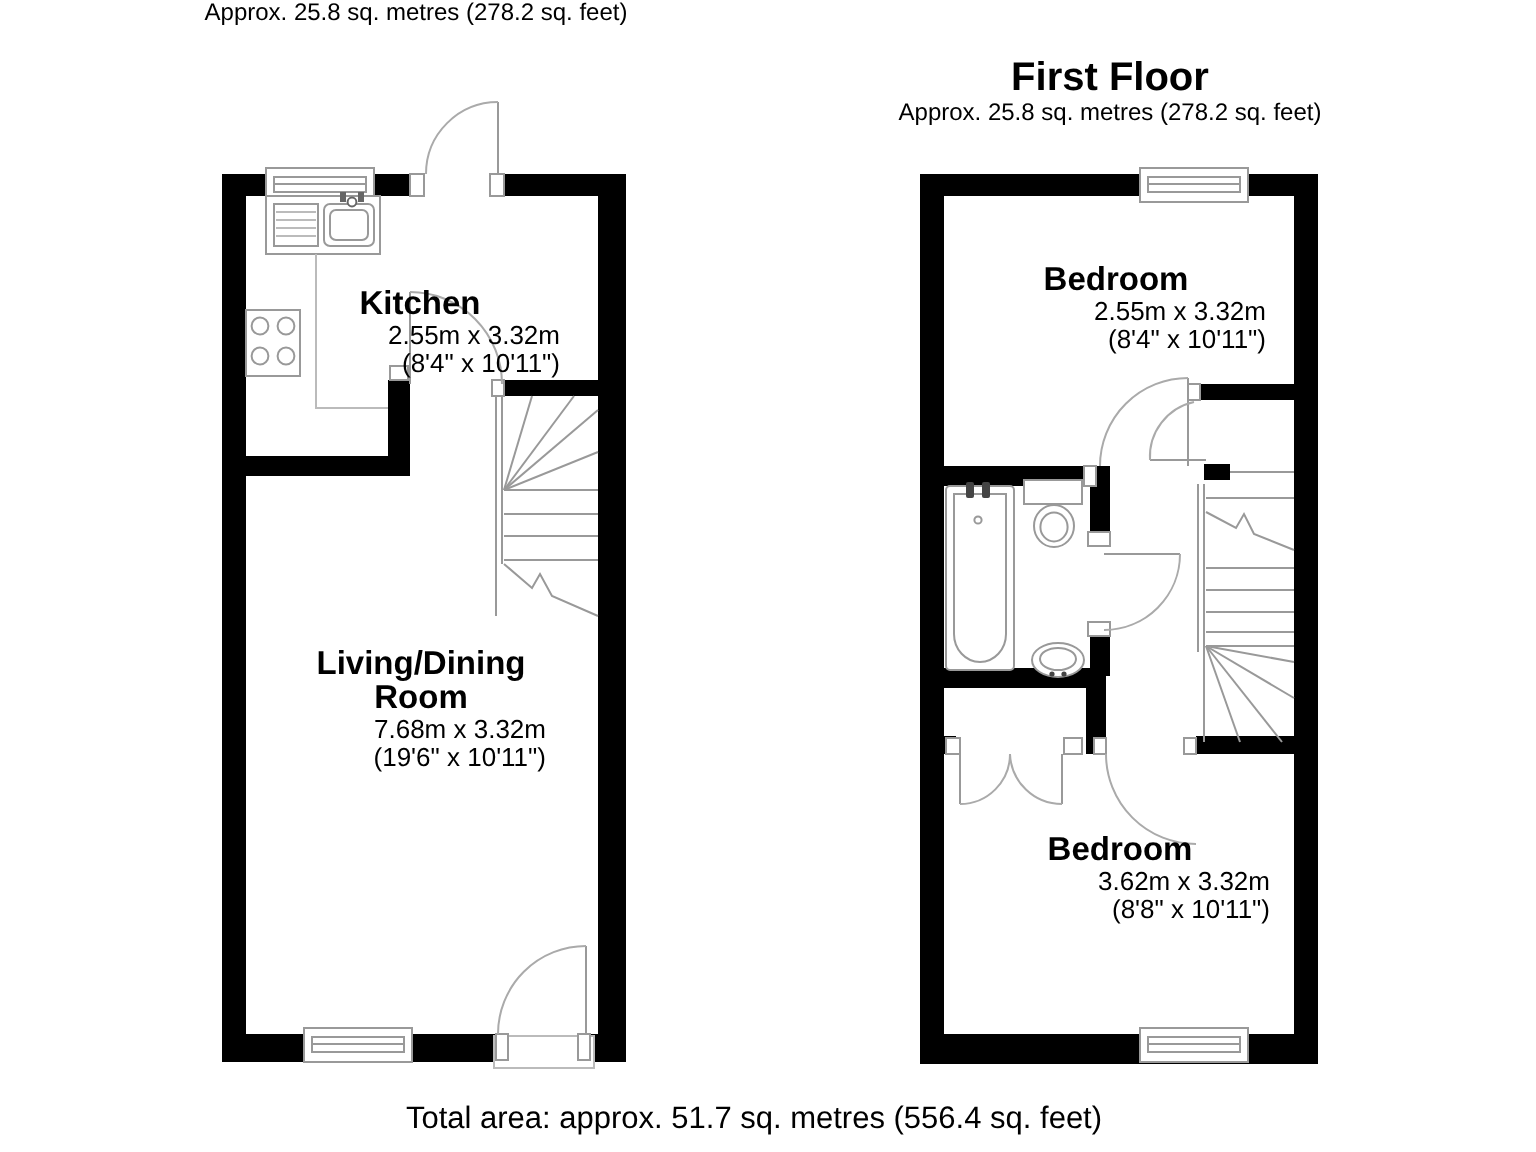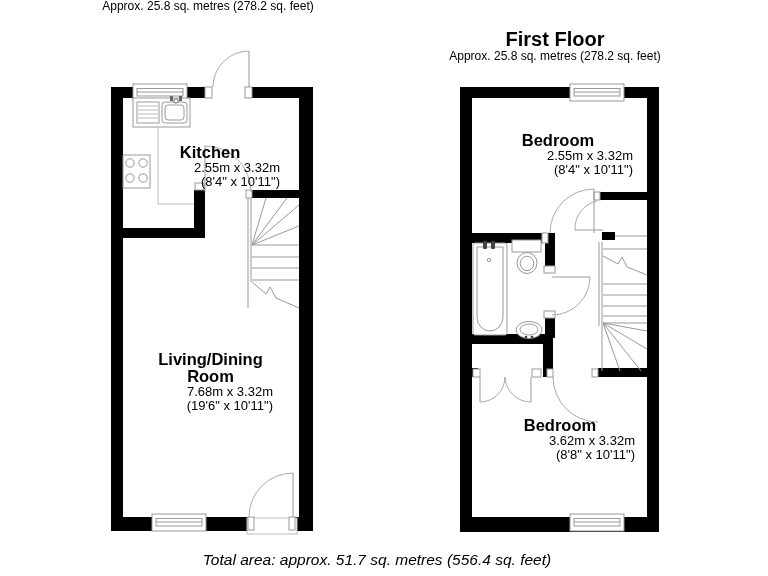--- a/index.html
+++ b/index.html
@@ -217,33 +217,33 @@
     <div class="floor-title">First Floor</div>
     <div class="floor-sub">Approx. 25.8 sq. metres (278.2 sq. feet)</div>
   </div>
 
   <div class="label" style="left:140px;top:144px;width:140px;">
     <div class="room-name">Kitchen</div>
     <div class="room-dim">2.55m x 3.32m</div>
     <div class="room-dim">(8'4" x 10'11")</div>
   </div>
 
-  <div class="label" style="left:148px;top:351px;width:125px;">
+  <div class="label" style="left:148px;top:324px;width:125px;">
     <div class="room-name">Living/Dining Room</div>
     <div class="room-dim">7.68m x 3.32m</div>
     <div class="room-dim">(19'6" x 10'11")</div>
   </div>
 
   <div class="label" style="left:483px;top:132px;width:150px;">
     <div class="room-name">Bedroom</div>
     <div class="room-dim">2.55m x 3.32m</div>
     <div class="room-dim">(8'4" x 10'11")</div>
   </div>
 
   <div class="label" style="left:485px;top:417px;width:150px;">
     <div class="room-name">Bedroom</div>
     <div class="room-dim">3.62m x 3.32m</div>
     <div class="room-dim">(8'8" x 10'11")</div>
   </div>
 
-  <div class="label total" style="left:0;top:551px;width:754px;font-style:italic;">Total area: approx. 51.7 sq. metres (556.4 sq. feet)</div>
+  <div class="label total" style="left:0;top:551px;width:754px;">Total area: approx. 51.7 sq. metres (556.4 sq. feet)</div>
 
 </div>
 
 </body></html>

